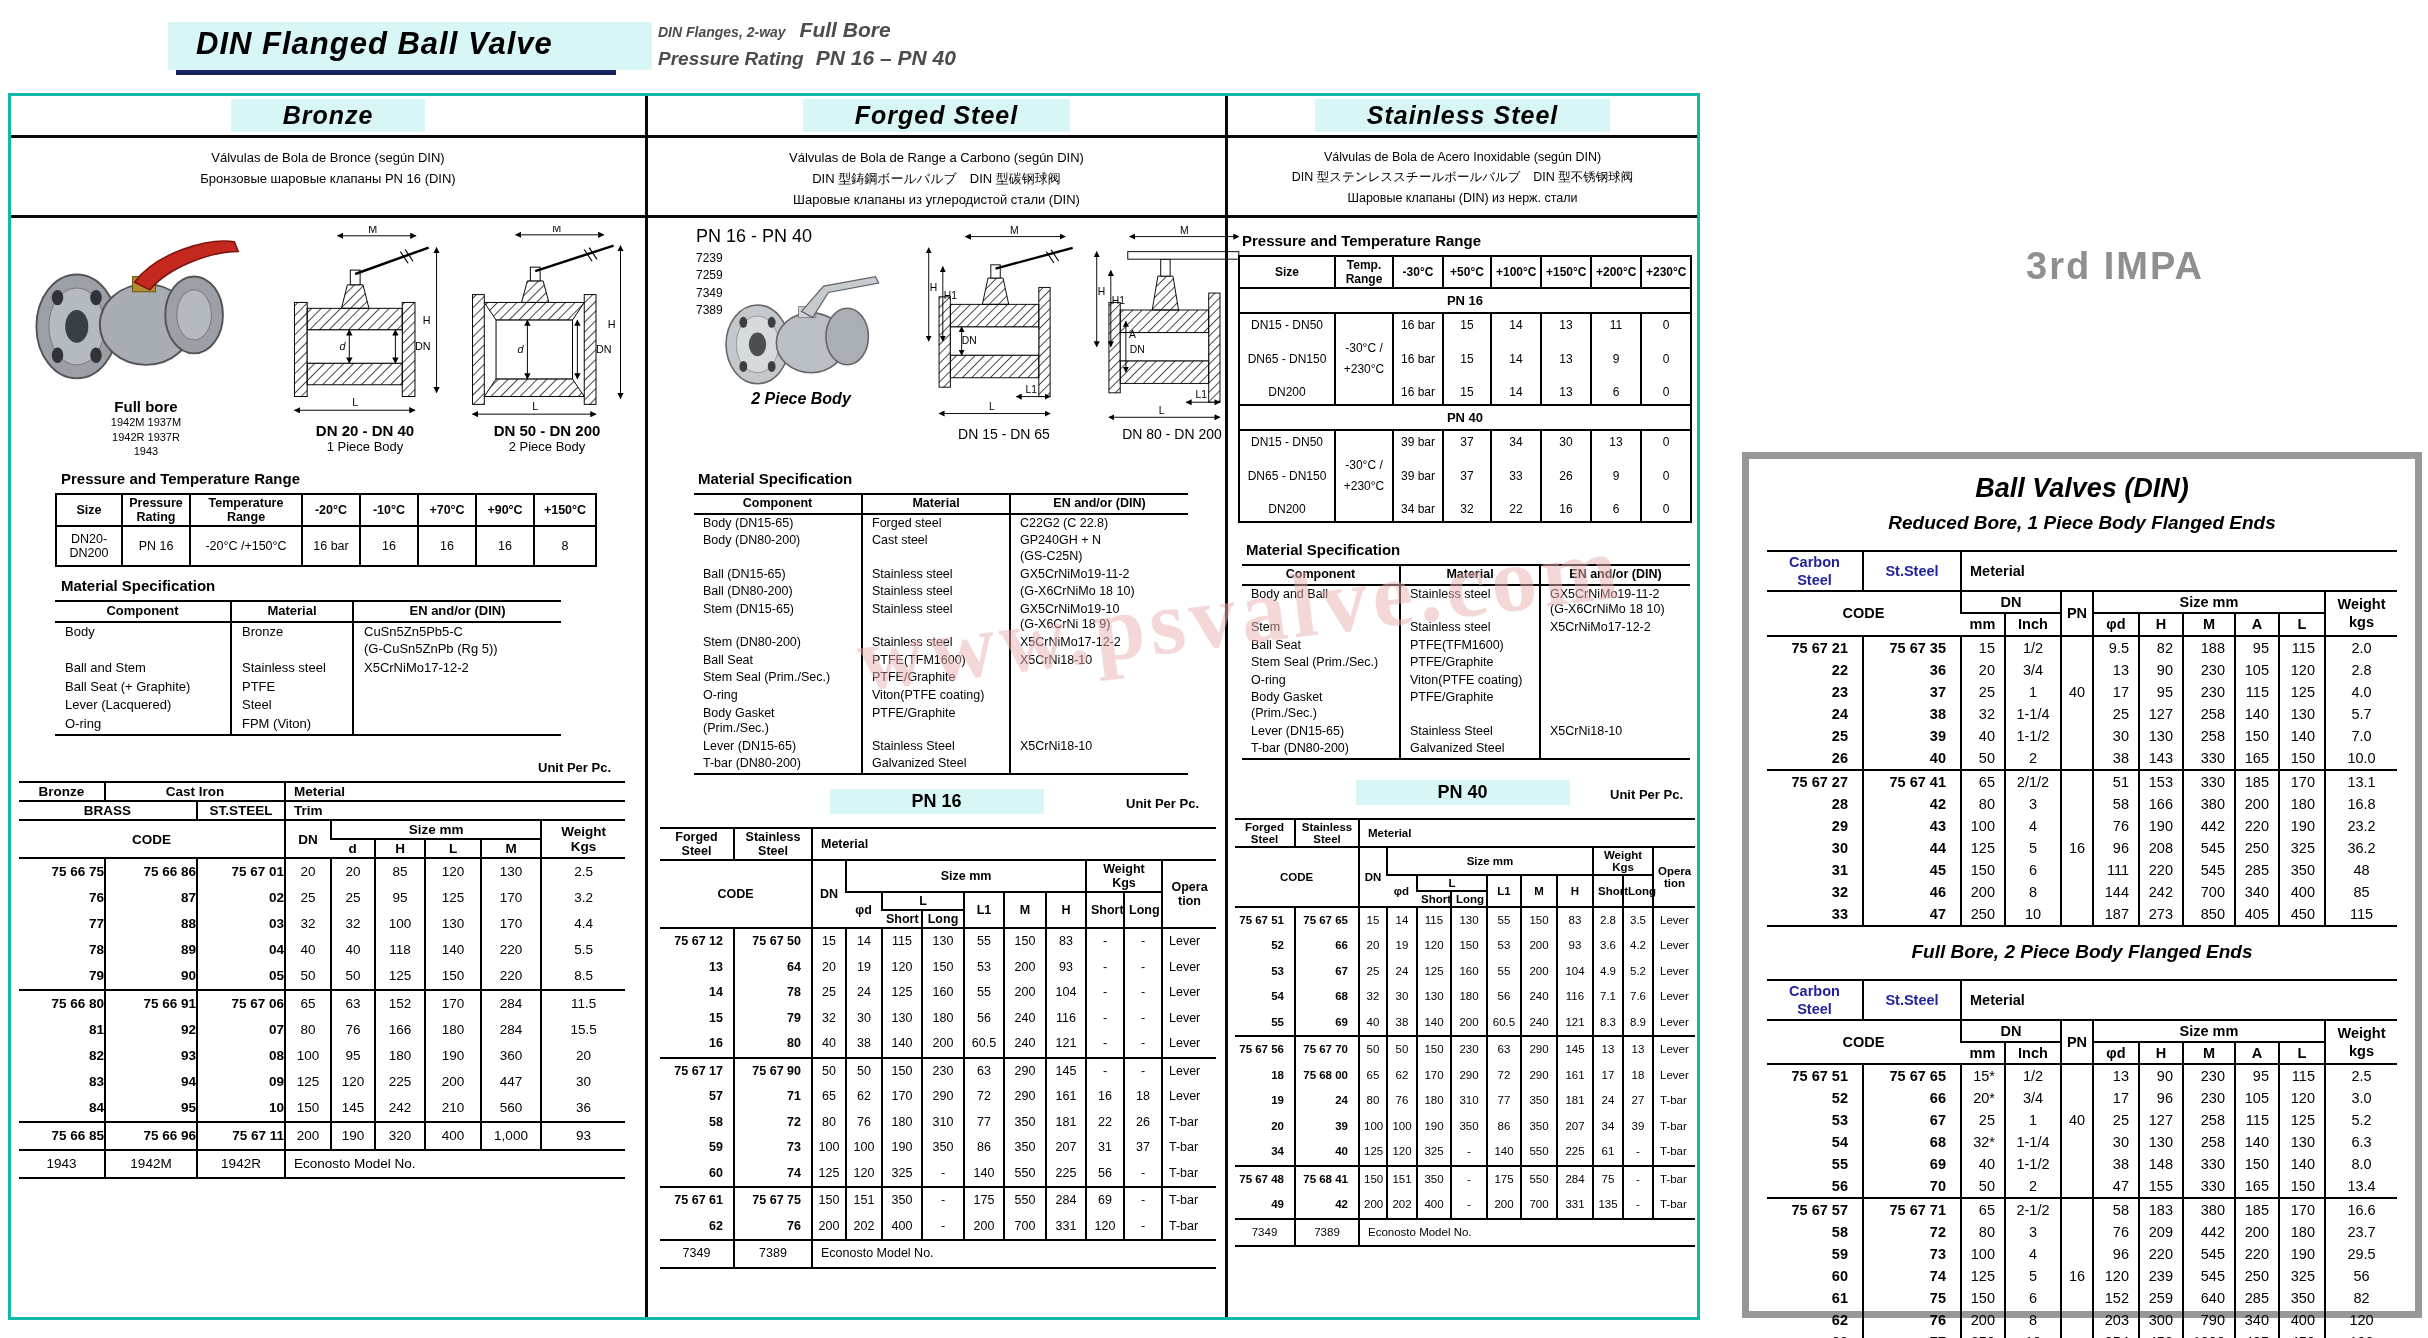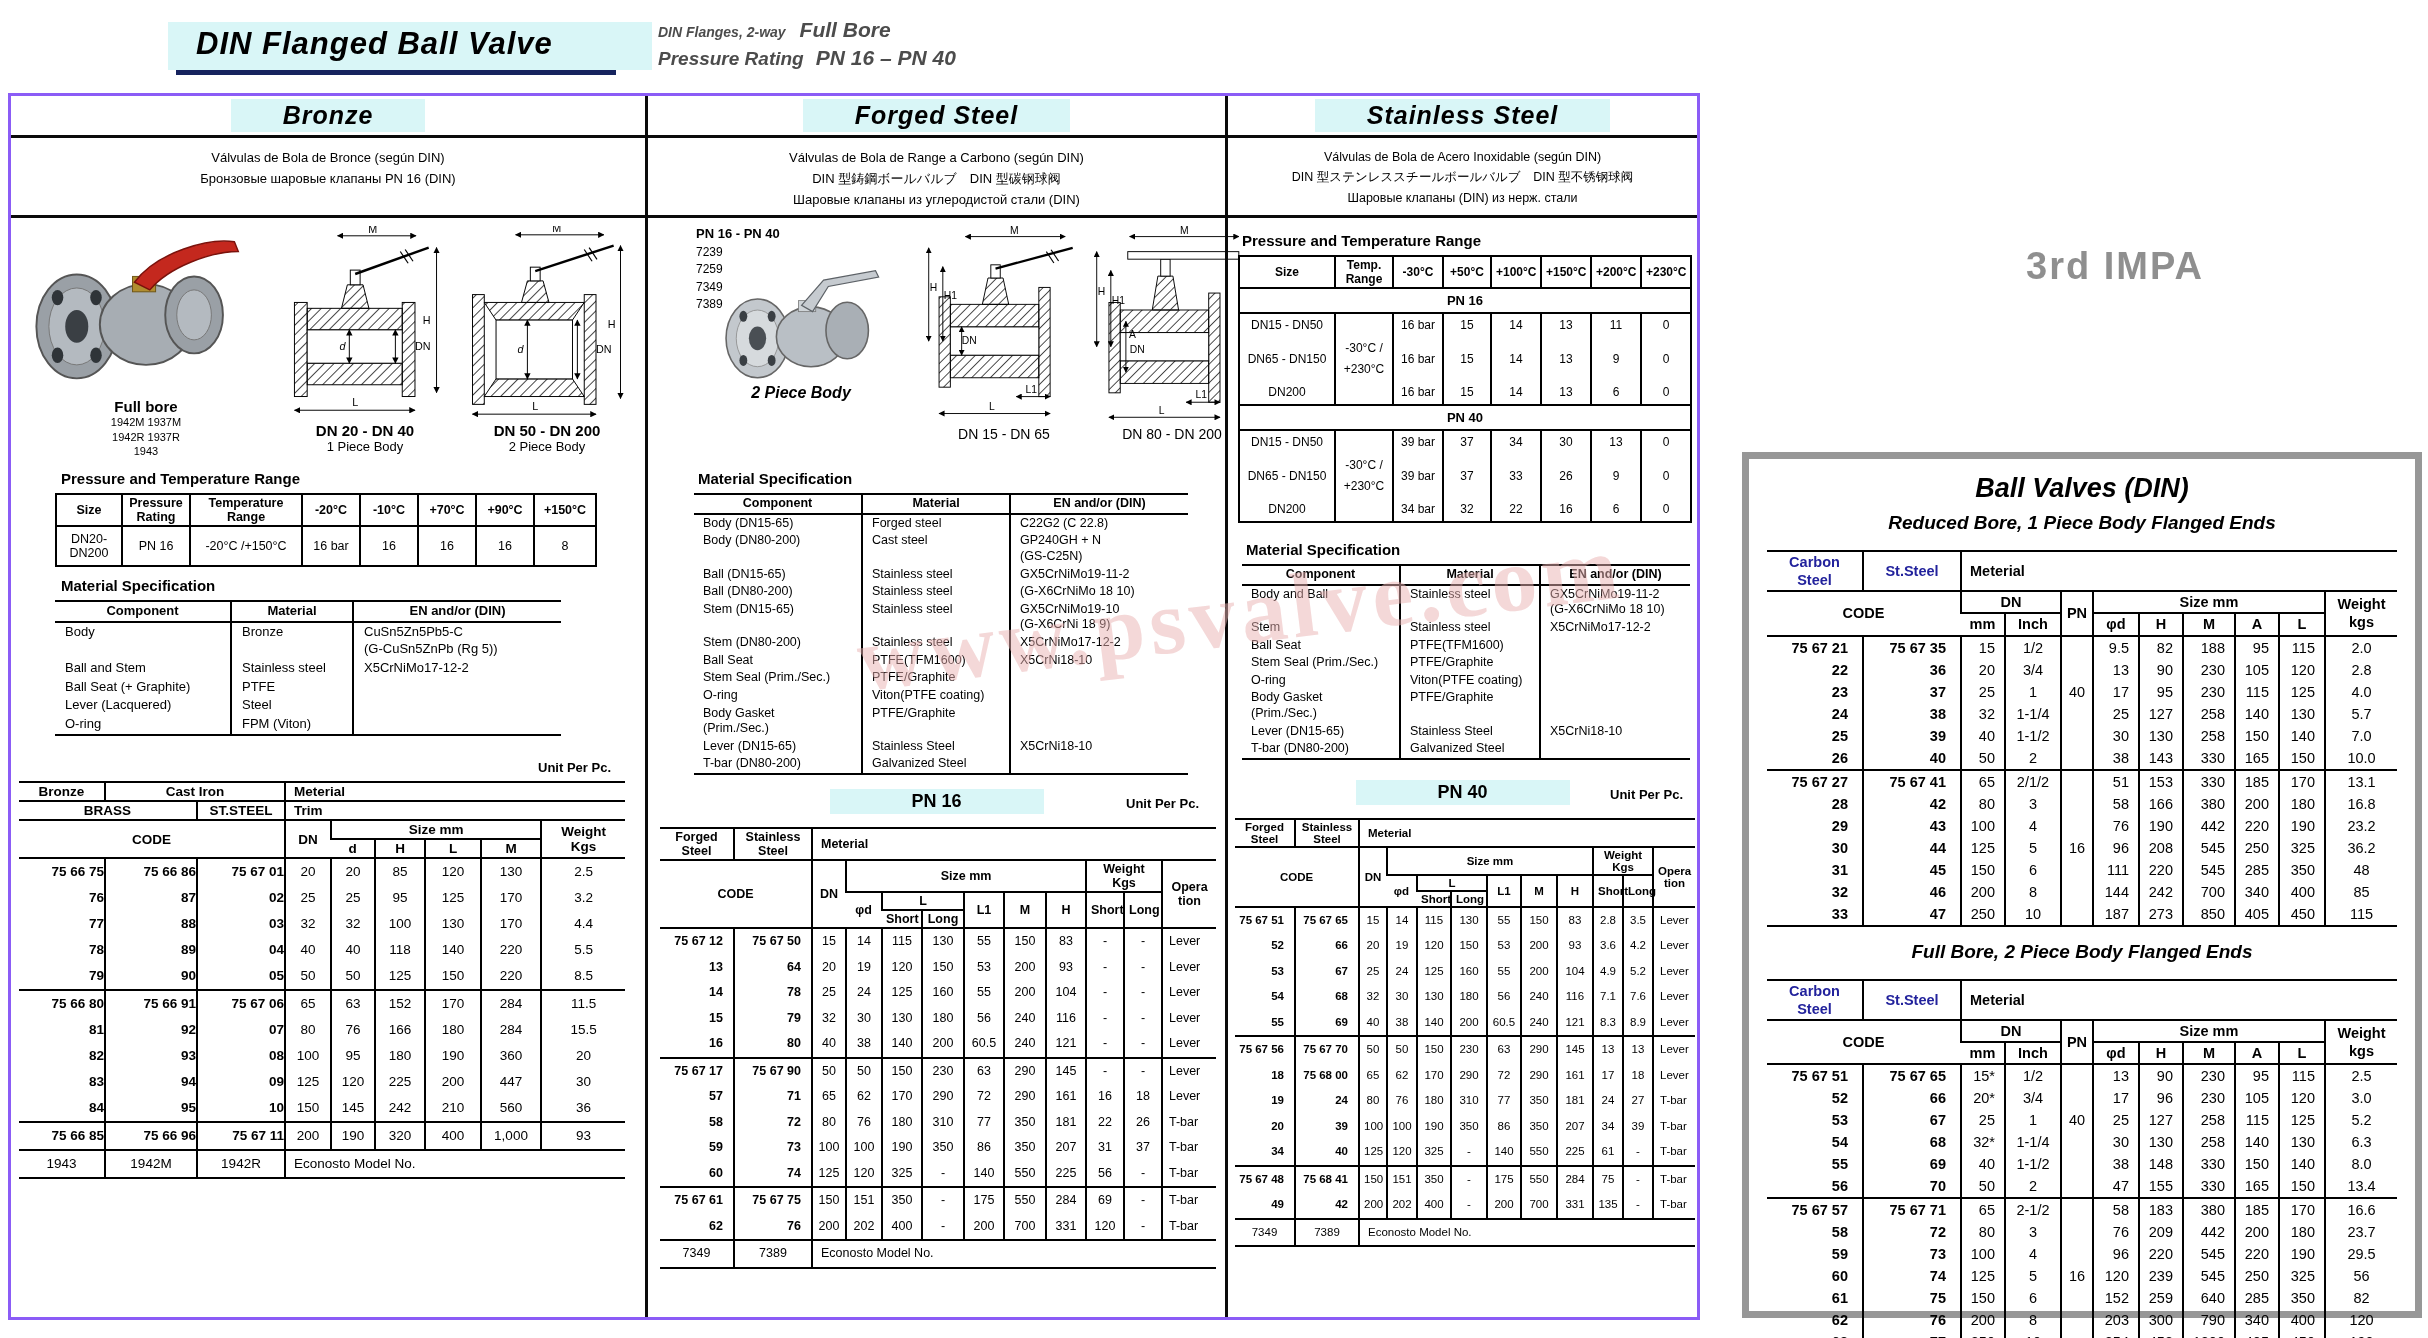--- a/index.html
+++ b/index.html
@@ -11,38 +11,38 @@
   .title-text{position:absolute;left:196px;top:26px;font-style:italic;font-weight:bold;font-size:31px;letter-spacing:1px}
   .title-rule{position:absolute;left:176px;top:70px;width:440px;height:5px;background:#16235e}
   .subtitle{position:absolute;left:658px;top:16px;color:#4c4c4c;font-weight:bold;font-style:italic;line-height:1.35}
   .subtitle .l1a{font-size:14px}.subtitle .l1b{font-size:21px;margin-left:14px}
   .subtitle .l2a{font-size:19px}.subtitle .l2b{font-size:21px;margin-left:12px}
   
   .watermark{position:absolute;left:855px;top:560px;font-family:"Liberation Serif",serif;
              font-size:92px;font-weight:bold;color:rgba(233,178,178,0.5);transform:rotate(-7deg);
              letter-spacing:5px;z-index:6;pointer-events:none}
   
-  .main-box{position:absolute;left:8px;top:93px;width:1692px;height:1227px;border:3px solid #8b5cf6;background:#fff}
+  .main-box{position:absolute;left:8px;top:93px;width:1692px;height:1227px;border:3px solid #14b8a6;background:#fff}
   .col{position:absolute;top:0;height:100%}
   .col-bronze{left:0;width:634px}
   .col-forged{left:634px;width:580px;border-left:3px solid #0a0a0a}
   .col-stainless{left:1214px;width:472px;border-left:3px solid #0a0a0a}
   .col-header{height:42px;border-bottom:3px solid #0a0a0a;display:flex;align-items:center;justify-content:center}
   .col-header .hl{background:#d9f6f7;font-style:italic;font-weight:bold;font-size:25px;padding:2px 52px;letter-spacing:1px}
   .col-lang{height:80px;border-bottom:3px solid #0a0a0a;text-align:center;font-size:13px;line-height:1.62;padding-top:9px}
   .col-body{position:relative;height:calc(100% - 122px)}
   
   .imgrow{display:flex;gap:8px;padding:8px 0 0 10px;height:242px}
   .stack{display:flex;flex-direction:column;align-items:center}
   .cap-bold{font-weight:bold;font-size:15px;line-height:1.15;text-align:center}
   .cap{font-size:13px;text-align:center;line-height:1.25}
   .cap-sm{font-size:11px;text-align:center;line-height:1.3}
   .cap-ital{font-style:italic;font-weight:bold;font-size:16px;text-align:center}
   .models{font-size:12px;line-height:1.45}
-  .pnrange{font-weight:bold;font-size:13px;margin-bottom:3px}
+  .pnrange{font-weight:normal;font-size:18px;margin-bottom:3px}
   
   .sec-h{font-weight:bold;font-size:15px;margin:10px 0 6px 50px}
   .unitrow{text-align:right;font-weight:bold;font-size:13px;margin:24px 34px 4px 0}
   
   table{border-collapse:collapse;table-layout:fixed}
   .tbl{border-top:2.5px solid #000;border-bottom:2.5px solid #000}
   .tbl th,.tbl td{border-left:2px solid #000;padding:1px 4px;text-align:center;white-space:pre-line;vertical-align:middle}
   .tbl th{font-weight:bold}
   .tbl th:first-child,.tbl td:first-child{border-left:none}
   .tbl thead th{border-bottom:2px solid #000}

